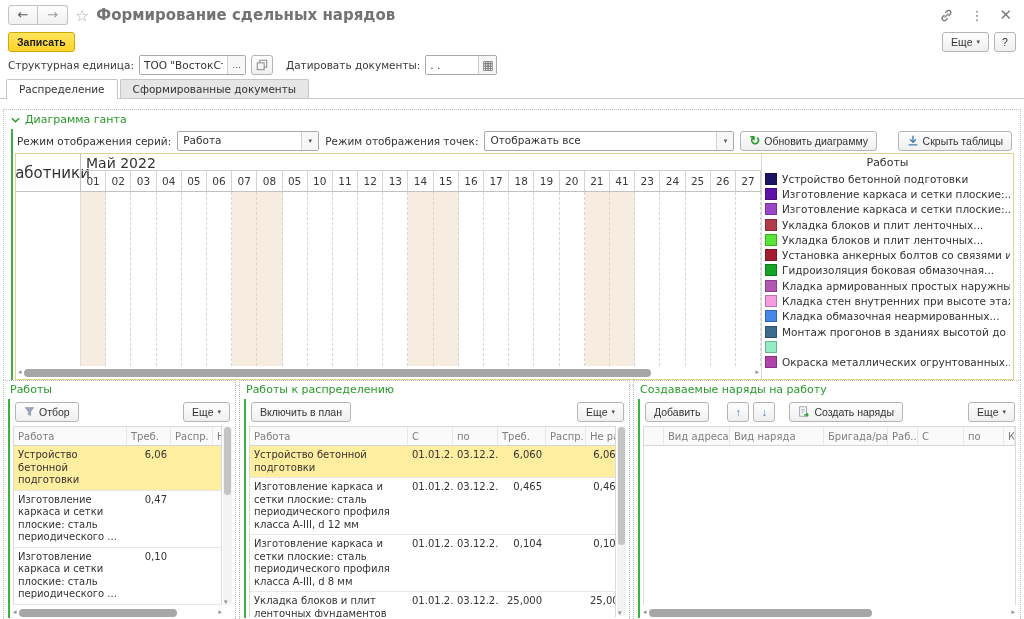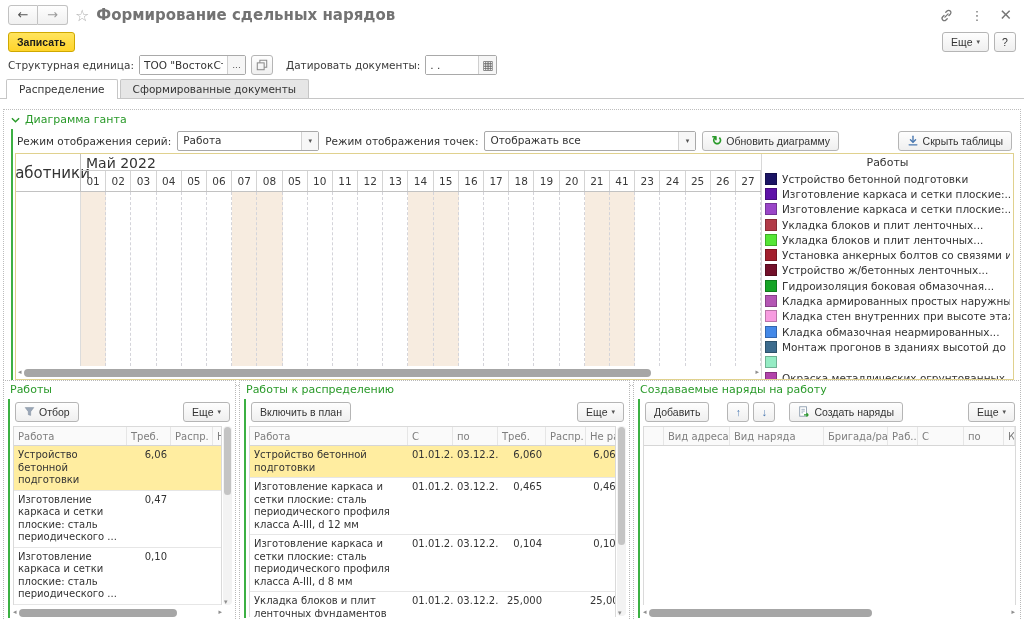--- a/index.html
+++ b/index.html
@@ -212,21 +212,21 @@
       <span>Диаграмма ганта</span>
     </div>
     <div class="gantt-group">
       <div class="controls">
         <span>Режим отображения серий:</span>
         <div class="combo" style="width:142px">
           <div class="val" style="flex:1">Работа</div>
           <div class="carr">▾</div>
         </div>
         <span>Режим отображения точек:</span>
-        <div class="combo" style="width:212px">
+        <div class="combo" style="width:250px">
           <div class="val" style="flex:1">Отображать все</div>
           <div class="carr">▾</div>
         </div>
         <button class="btn">
           <span class="refresh-glyph">↻</span>
           <span>Обновить диаграмму</span>
         </button>
         <div class="spacer"></div>
         <button class="btn" style="margin-right:4px">
           <span>
@@ -336,24 +336,20 @@
               </div>
               <div class="legend-item">
                 <div class="swatch" style="background: rgb(85, 230, 54);"></div>
                 <div class="legend-label">Укладка блоков и плит ленточных...</div>
               </div>
               <div class="legend-item">
                 <div class="swatch" style="background: rgb(163, 31, 45);"></div>
                 <div class="legend-label">Установка анкерных болтов со связями из...</div>
               </div>
               <div class="legend-item">
-                <div class="swatch" style="background: rgb(115, 16, 42);"></div>
-                <div class="legend-label">Устройство ж/бетонных ленточных...</div>
-              </div>
-              <div class="legend-item">
                 <div class="swatch" style="background: rgb(22, 164, 38);"></div>
                 <div class="legend-label">Гидроизоляция боковая обмазочная...</div>
               </div>
               <div class="legend-item">
                 <div class="swatch" style="background: rgb(180, 86, 180);"></div>
                 <div class="legend-label">Кладка армированных простых наружных...</div>
               </div>
               <div class="legend-item">
                 <div class="swatch" style="background: rgb(247, 156, 224);"></div>
                 <div class="legend-label">Кладка стен внутренних при высоте этажа...</div>

